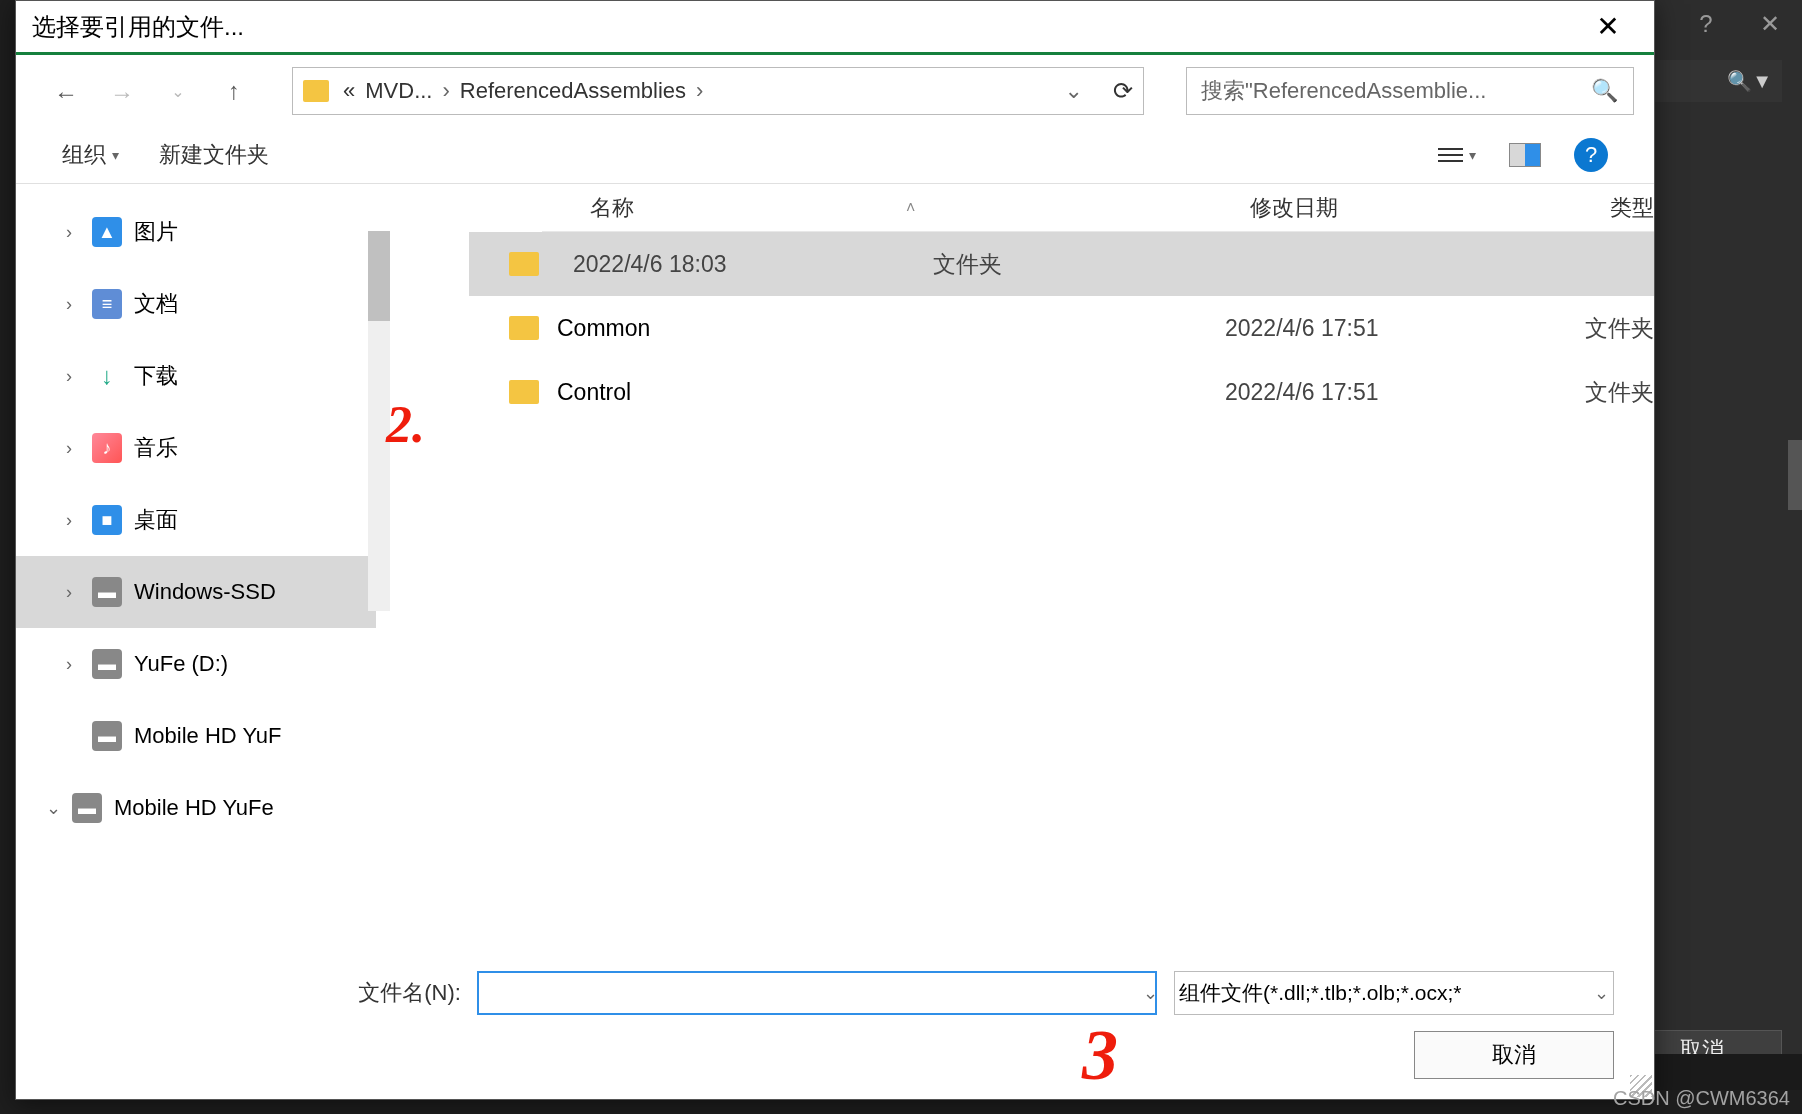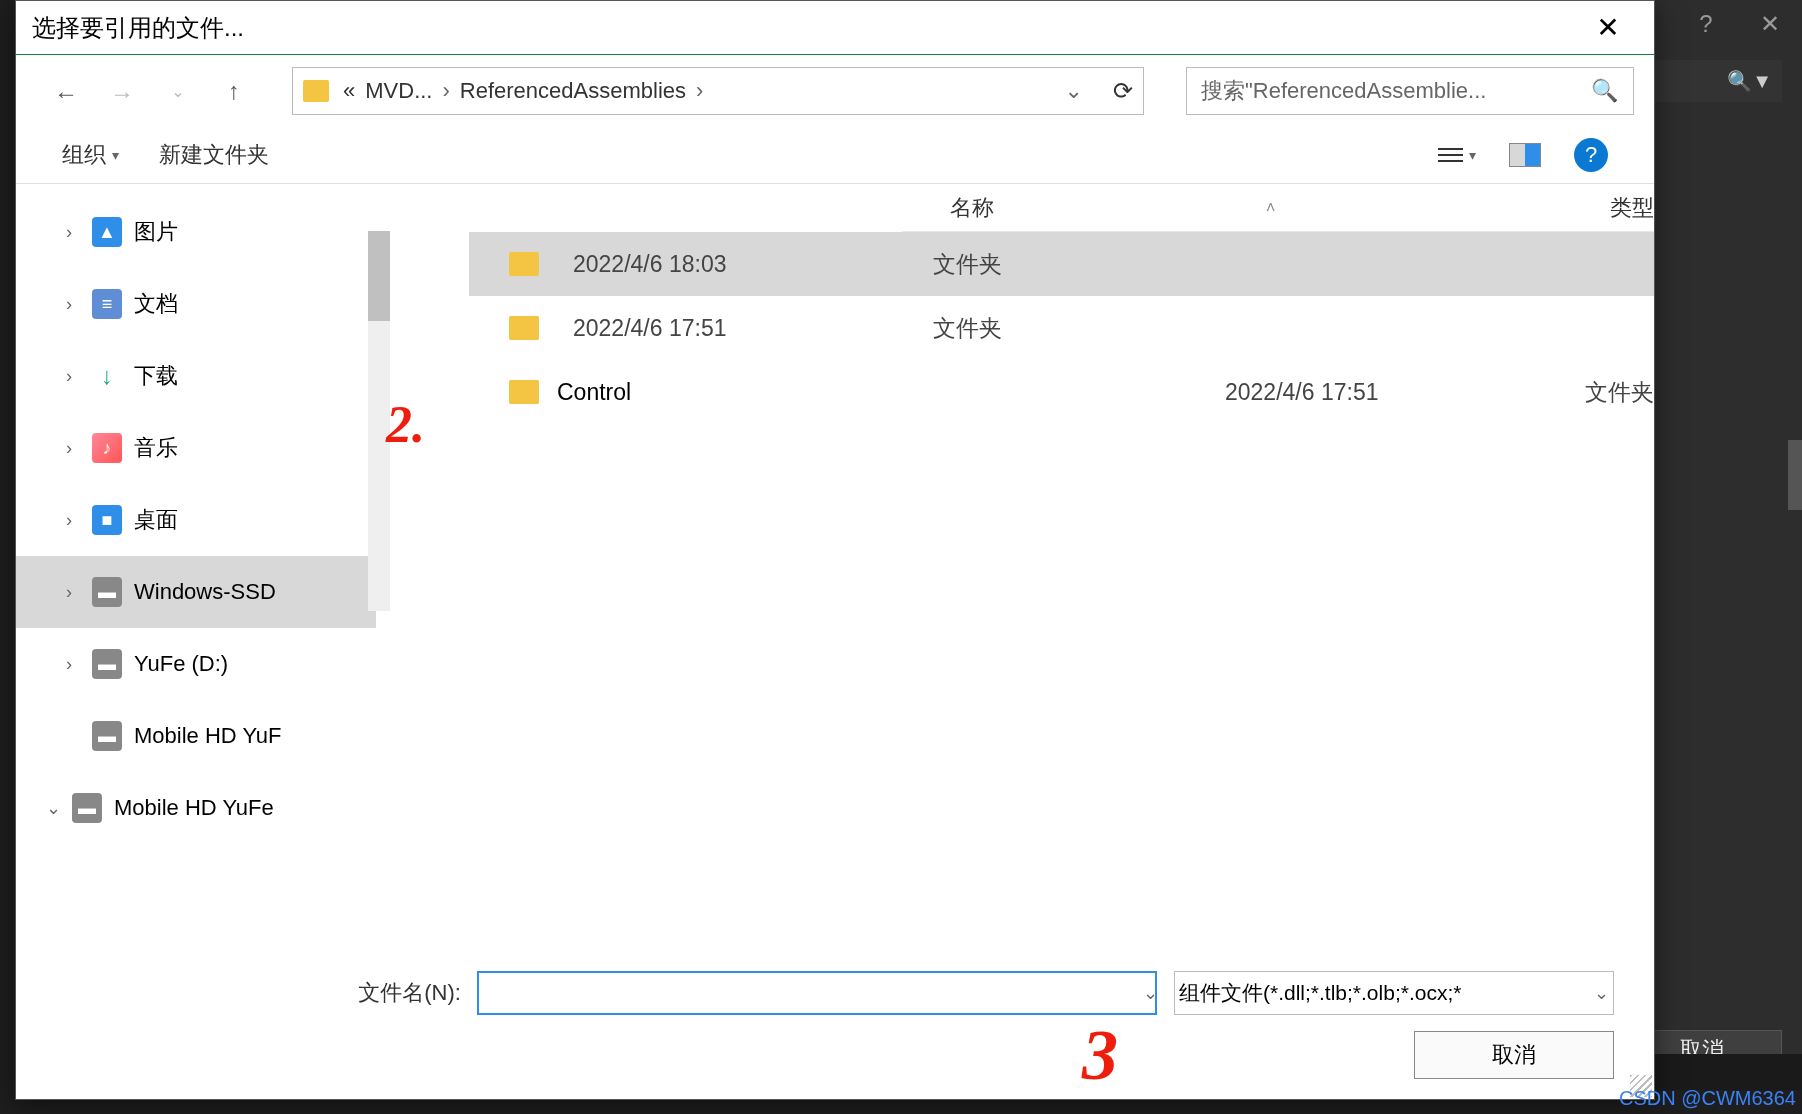--- a/index.html
+++ b/index.html
@@ -14,21 +14,21 @@
 .vs-props { position: absolute; right: 40px; top: 110px; width: 340px; color: #ccc; font-size: 22px; line-height: 36px; }
 .vs-props .label { font-weight: bold; }
 .vs-buttons { position: absolute; bottom: 20px; right: 20px; display: flex; gap: 14px; }
 .vs-btn { width: 160px; height: 40px; background: #3f3f3f; border: 1px solid #555; color: #eee; font-size: 22px; display: flex; align-items: center; justify-content: center; cursor: pointer; }
 .vs-bottom-bar { position: absolute; bottom: 0; left: 0; right: 0; height: 36px; background: #1a1a1a; }
 .vs-inner-bar { position: absolute; bottom: 10px; left: 40px; width: 900px; height: 34px; background: #333; }
 .vs-side { position: absolute; right: 0; top: 440px; width: 14px; height: 70px; background: #555; }
 
 
 .file-dialog { position: absolute; left: 15px; top: 0; width: 1736px; height: 1090px; background: #fff; border: 1px solid #555; box-shadow: 0 4px 24px rgba(0,0,0,.5); display: flex; flex-direction: column; }
-.fd-titlebar { height: 54px; display: flex; align-items: center; padding: 0 16px; border-bottom: 1px solid #15803d; }
+.fd-titlebar { height: 54px; display: flex; align-items: center; padding: 0 16px; border-bottom: 3px solid #15803d; }
 .fd-title { font-size: 24px; color: #000; }
 .fd-close { margin-left: auto; width: 60px; height: 54px; display: flex; align-items: center; justify-content: center; font-size: 28px; cursor: pointer; }
 
 .fd-nav { height: 72px; display: flex; align-items: center; padding: 0 20px 0 34px; gap: 24px; }
 .nav-btn { width: 32px; height: 32px; display: flex; align-items: center; justify-content: center; color: #555; font-size: 24px; cursor: pointer; }
 .nav-btn.disabled { color: #bbb; }
 .fd-path { flex: 1; border: 1px solid #bbb; height: 48px; display: flex; align-items: center; padding: 0 10px; font-size: 22px; color: #333; margin: 0 18px; }
 .fd-path .folder-ic { width: 26px; height: 22px; background: #f4c542; border-radius: 2px; margin-right: 14px; }
 .fd-path .chev { margin: 0 10px; color: #666; }
 .fd-path .refresh { margin-left: auto; display: flex; align-items: center; gap: 30px; }
@@ -90,21 +90,21 @@
 .fd-btn-split .dd { width: 40px; border: 1px solid #888; border-left: none; display: flex; align-items: center; justify-content: center; font-size: 18px; }
 
 .resize-grip { position: absolute; right: 2px; bottom: 2px; width: 22px; height: 22px; background: repeating-linear-gradient(135deg,#bbb 0 2px,transparent 2px 5px); }
 
 
 .anno { position: absolute; color: #ef1d0c; font-family: "Comic Sans MS", cursive; font-weight: bold; pointer-events: none; z-index: 50; }
 .anno.a2 { left: 386px; top: 395px; font-size: 52px; font-style: italic; }
 .anno.a3 { left: 1082px; top: 1014px; font-size: 72px; font-style: italic; }
 .anno.a3dot { left: 1182px; top: 1084px; font-size: 44px; }
 
-.watermark { position: absolute; right: 6px; bottom: 4px; color: #3b82f6; font-size: 20px; }
+.watermark { position: absolute; right: 12px; bottom: 4px; color: #a3a3a3; font-size: 20px; }
 
 .hamburger-lines { display: inline-block; width: 26px; height: 18px; background: repeating-linear-gradient(#333 0 2px, transparent 2px 6px); position: relative; bottom: -2px; }
 .preview-ic { display: inline-block; width: 32px; height: 24px; background: linear-gradient(90deg,#d8d8d8 50%,#2f8fe8 50%); border: 1px solid #888; }
 
 
 .file-dialog { width: 1640px; height: 1100px; }
 </style>
 </head>
 <body>
 
@@ -233,30 +233,32 @@
           <span>Mobile HD YuFe</span>
         </div>
     </div>
 
     <div class="fd-main">
       <div class="fd-cols">
         <div class="col-name">
             <span>名称</span>
             <span class="sort-ind" style="margin-left:260px">˄</span>
           </div>
+        <div class="col-date">修改日期</div>
         <div class="col-type">类型</div>
       </div>
       <div class="fd-list">
         <div class="fd-row sel">
           <span class="folder-ic"></span>
           <span class="date">2022/4/6 18:03</span>
           <span class="type">文件夹</span>
         </div>
         <div class="fd-row">
           <span class="folder-ic"></span>
+          <span class="name">Common</span>
           <span class="date">2022/4/6 17:51</span>
           <span class="type">文件夹</span>
         </div>
         <div class="fd-row">
           <span class="folder-ic"></span>
           <span class="name">Control</span>
           <span class="date">2022/4/6 17:51</span>
           <span class="type">文件夹</span>
         </div>
       </div>

